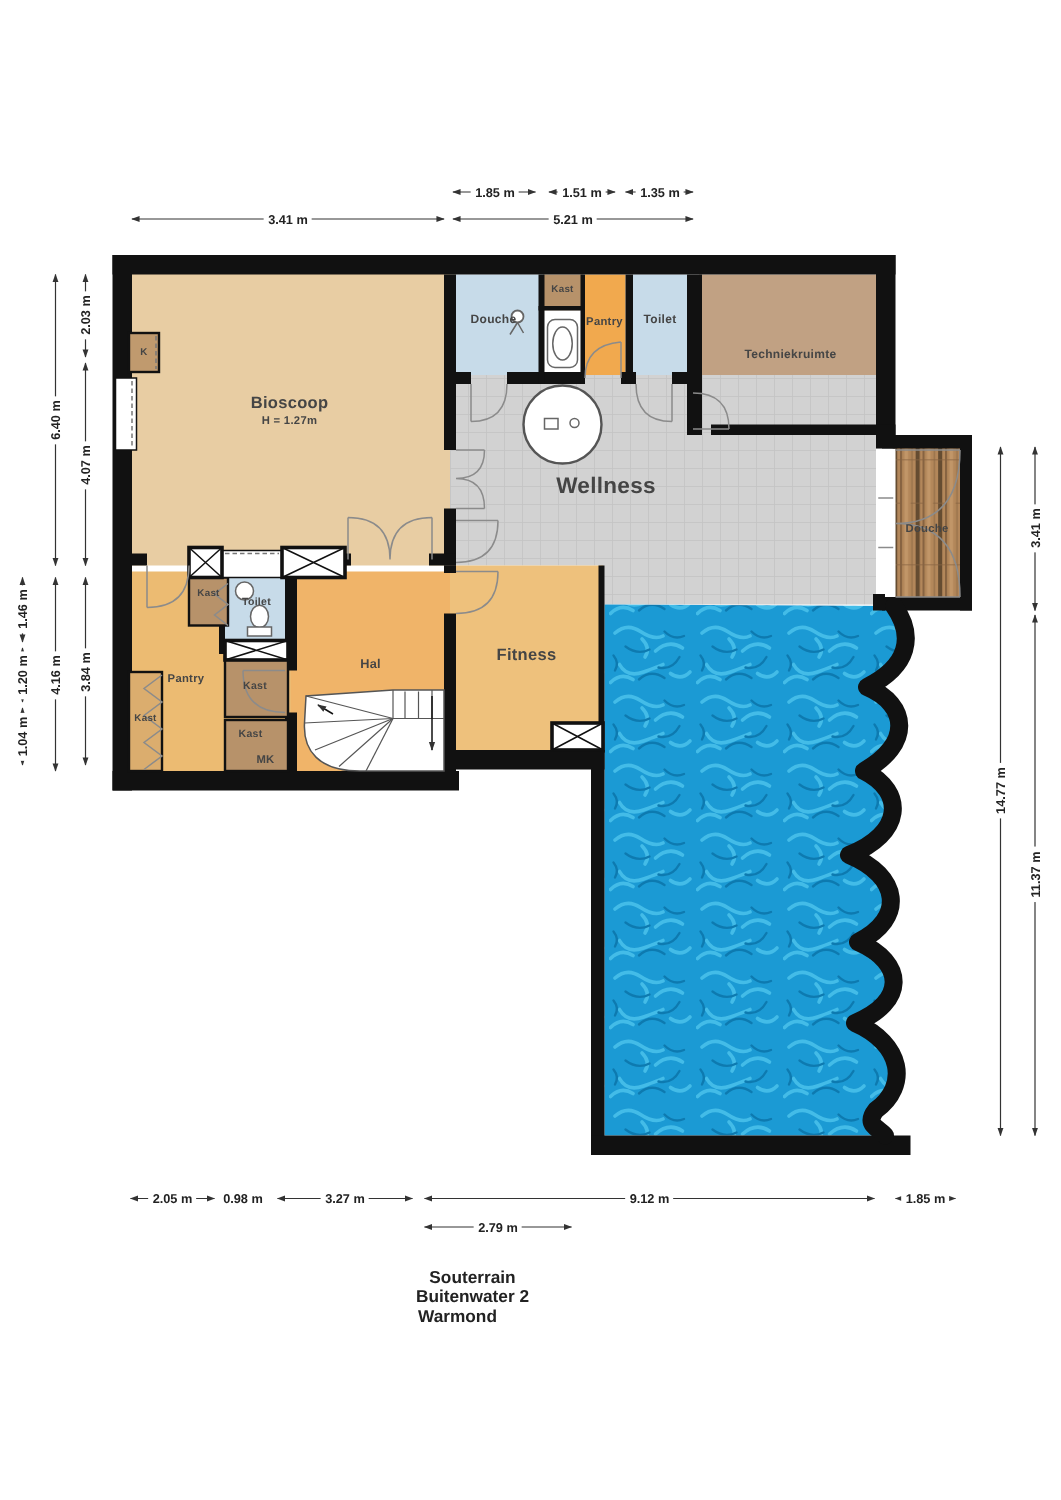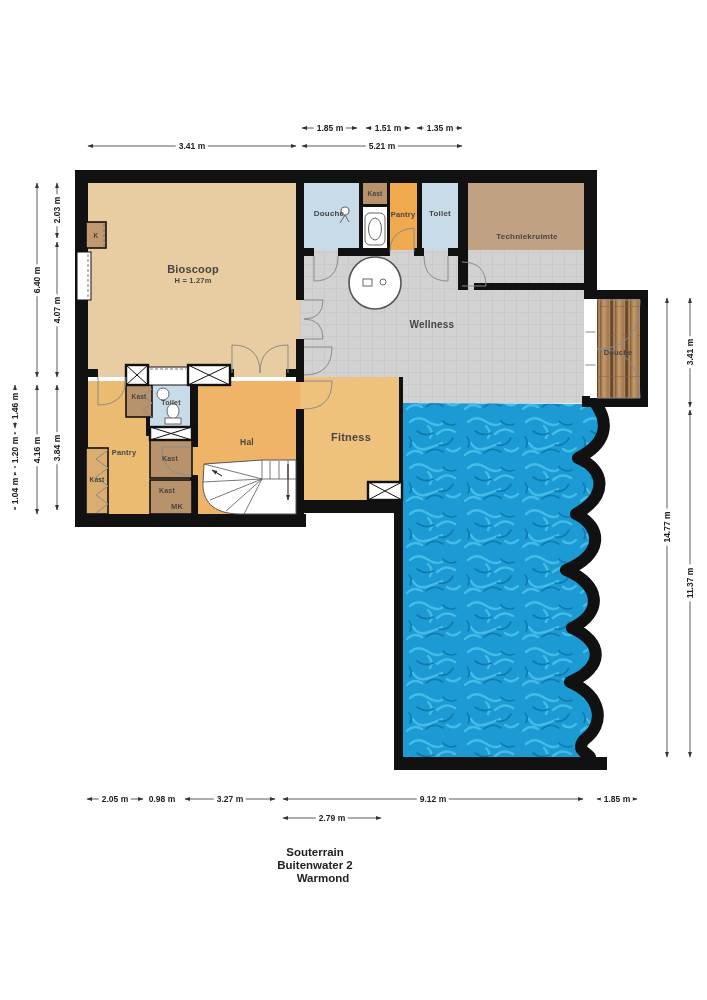--- a/index.html
+++ b/index.html
@@ -266,31 +266,31 @@
   <div class="lbl dim" style="left:617px;top:799px">1.85 m</div>
   <div class="lbl dim" style="left:332px;top:818px">2.79 m</div>
 
   <div class="lbl room" style="left:193px;top:269px;font-size:11px">Bioscoop</div>
   <div class="lbl room" style="left:193px;top:280px;font-size:7.5px">H = 1.27m</div>
   <div class="lbl room" style="left:329px;top:213px">Douche</div>
   <div class="lbl room" style="left:375px;top:193px;font-size:6.5px">Kast</div>
   <div class="lbl room" style="left:403px;top:214px;font-size:7.5px">Pantry</div>
   <div class="lbl room" style="left:440px;top:213px">Toilet</div>
   <div class="lbl room" style="left:527px;top:236px">Techniekruimte</div>
-  <div class="lbl room" style="left:432px;top:324px;font-size:10px">Wellness</div>
+  <div class="lbl room" style="left:404px;top:324px;font-size:15px">Wellness</div>
   <div class="lbl room" style="left:618px;top:352px;font-size:7.5px">Douche</div>
   <div class="lbl room" style="left:351px;top:437px;font-size:11px">Fitness</div>
   <div class="lbl room" style="left:247px;top:442px;font-size:8.5px">Hal</div>
   <div class="lbl room" style="left:171px;top:402px;font-size:7px">Toilet</div>
   <div class="lbl room" style="left:139px;top:396px;font-size:6.5px">Kast</div>
   <div class="lbl room" style="left:124px;top:452px;font-size:7.5px">Pantry</div>
   <div class="lbl room" style="left:97px;top:479px;font-size:6.5px">Kast</div>
   <div class="lbl room" style="left:170px;top:458px;font-size:7px">Kast</div>
   <div class="lbl room" style="left:167px;top:490px;font-size:7px">Kast</div>
   <div class="lbl room" style="left:177px;top:506px;font-size:7.5px">MK</div>
   <div class="lbl room" style="left:96px;top:235px;font-size:6.5px">K</div>
 
   <div class="title-line" style="left:315px;top:846px">Souterrain</div>
   <div class="title-line" style="left:315px;top:859px">Buitenwater 2</div>
-  <div class="title-line" style="left:323px;top:872px">Warmond</div>
+  <div class="title-line" style="left:305px;top:872px">Warmond</div>
 </div>
 
 </div>
 
 </body></html>

